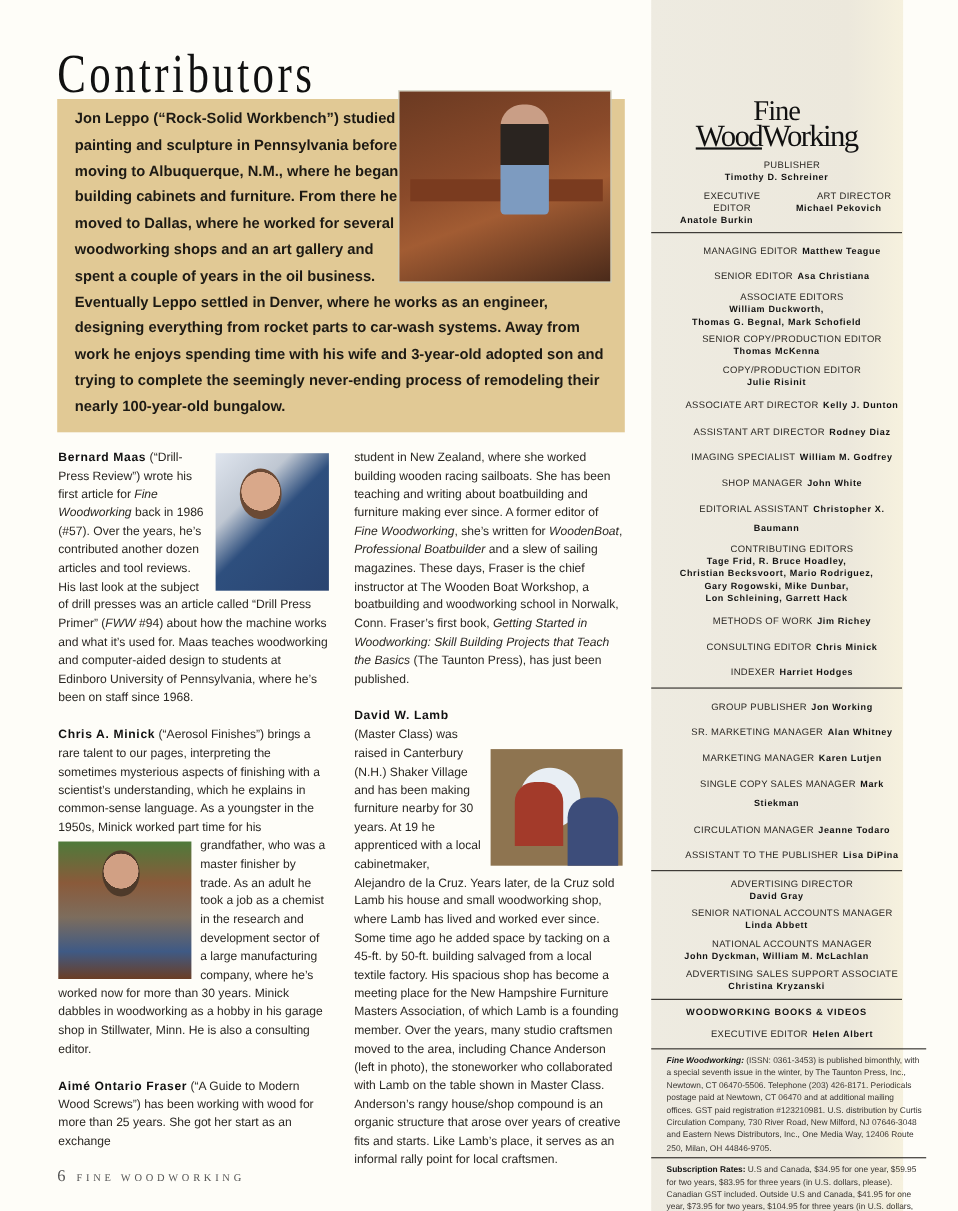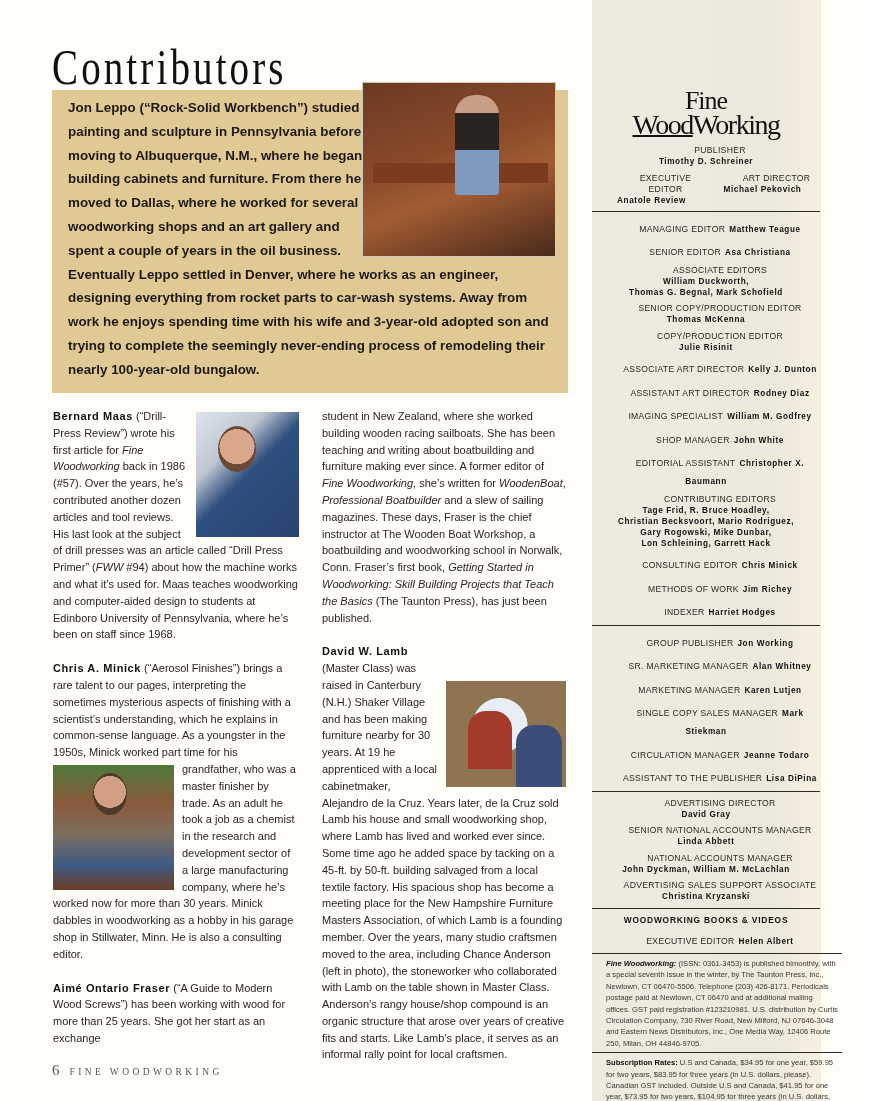--- a/index.html
+++ b/index.html
@@ -155,21 +155,21 @@
       <span class="fine">Fine</span>
       <span class="ww"><span class="wood">Wood</span><span>Working</span></span>
     </div>
     <div class="entry">
       <div class="role">PUBLISHER</div>
       <div class="name">Timothy D. Schreiner</div>
     </div>
     <div class="pair">
       <div class="entry">
         <div class="role">EXECUTIVE EDITOR</div>
-        <div class="name">Anatole Review</div>
+        <div class="name">Anatole Burkin</div>
       </div>
       <div class="entry">
         <div class="role">ART DIRECTOR</div>
         <div class="name">Michael Pekovich</div>
       </div>
     </div>
     <div class="rule"></div>
     <div id="editorial-list">
         <div class="entry inline"><span class="role">MANAGING EDITOR</span><span class="name" style="white-space: pre-line;">Matthew Teague</span></div>
         <div class="entry inline"><span class="role">SENIOR EDITOR</span><span class="name" style="white-space: pre-line;">Asa Christiana</span></div>
@@ -191,22 +191,22 @@
         <div class="entry inline"><span class="role">IMAGING SPECIALIST</span><span class="name" style="white-space: pre-line;">William M. Godfrey</span></div>
         <div class="entry inline"><span class="role">SHOP MANAGER</span><span class="name" style="white-space: pre-line;">John White</span></div>
         <div class="entry inline"><span class="role">EDITORIAL ASSISTANT</span><span class="name" style="white-space: pre-line;">Christopher X. Baumann</span></div>
         <div class="entry">
           <div class="role">CONTRIBUTING EDITORS</div>
           <div class="name" style="white-space: pre-line;">Tage Frid, R. Bruce Hoadley,
 Christian Becksvoort, Mario Rodriguez,
 Gary Rogowski, Mike Dunbar,
 Lon Schleining, Garrett Hack</div>
         </div>
+        <div class="entry inline"><span class="role">METHODS OF WORK</span><span class="name" style="white-space: pre-line;">Jim Richey</span></div>
         <div class="entry inline"><span class="role">CONSULTING EDITOR</span><span class="name" style="white-space: pre-line;">Chris Minick</span></div>
-        <div class="entry inline"><span class="role">METHODS OF WORK</span><span class="name" style="white-space: pre-line;">Jim Richey</span></div>
         <div class="entry inline"><span class="role">INDEXER</span><span class="name" style="white-space: pre-line;">Harriet Hodges</span></div>
       </div>
     <div class="rule"></div>
     <div id="business-list">
         <div class="entry inline"><span class="role">GROUP PUBLISHER</span><span class="name" style="white-space: pre-line;">Jon Working</span></div>
         <div class="entry inline"><span class="role">SR. MARKETING MANAGER</span><span class="name" style="white-space: pre-line;">Alan Whitney</span></div>
         <div class="entry inline"><span class="role">MARKETING MANAGER</span><span class="name" style="white-space: pre-line;">Karen Lutjen</span></div>
         <div class="entry inline"><span class="role">SINGLE COPY SALES MANAGER</span><span class="name" style="white-space: pre-line;">Mark Stiekman</span></div>
         <div class="entry inline"><span class="role">CIRCULATION MANAGER</span><span class="name" style="white-space: pre-line;">Jeanne Todaro</span></div>
         <div class="entry inline"><span class="role">ASSISTANT TO THE PUBLISHER</span><span class="name" style="white-space: pre-line;">Lisa DiPina</span></div>

